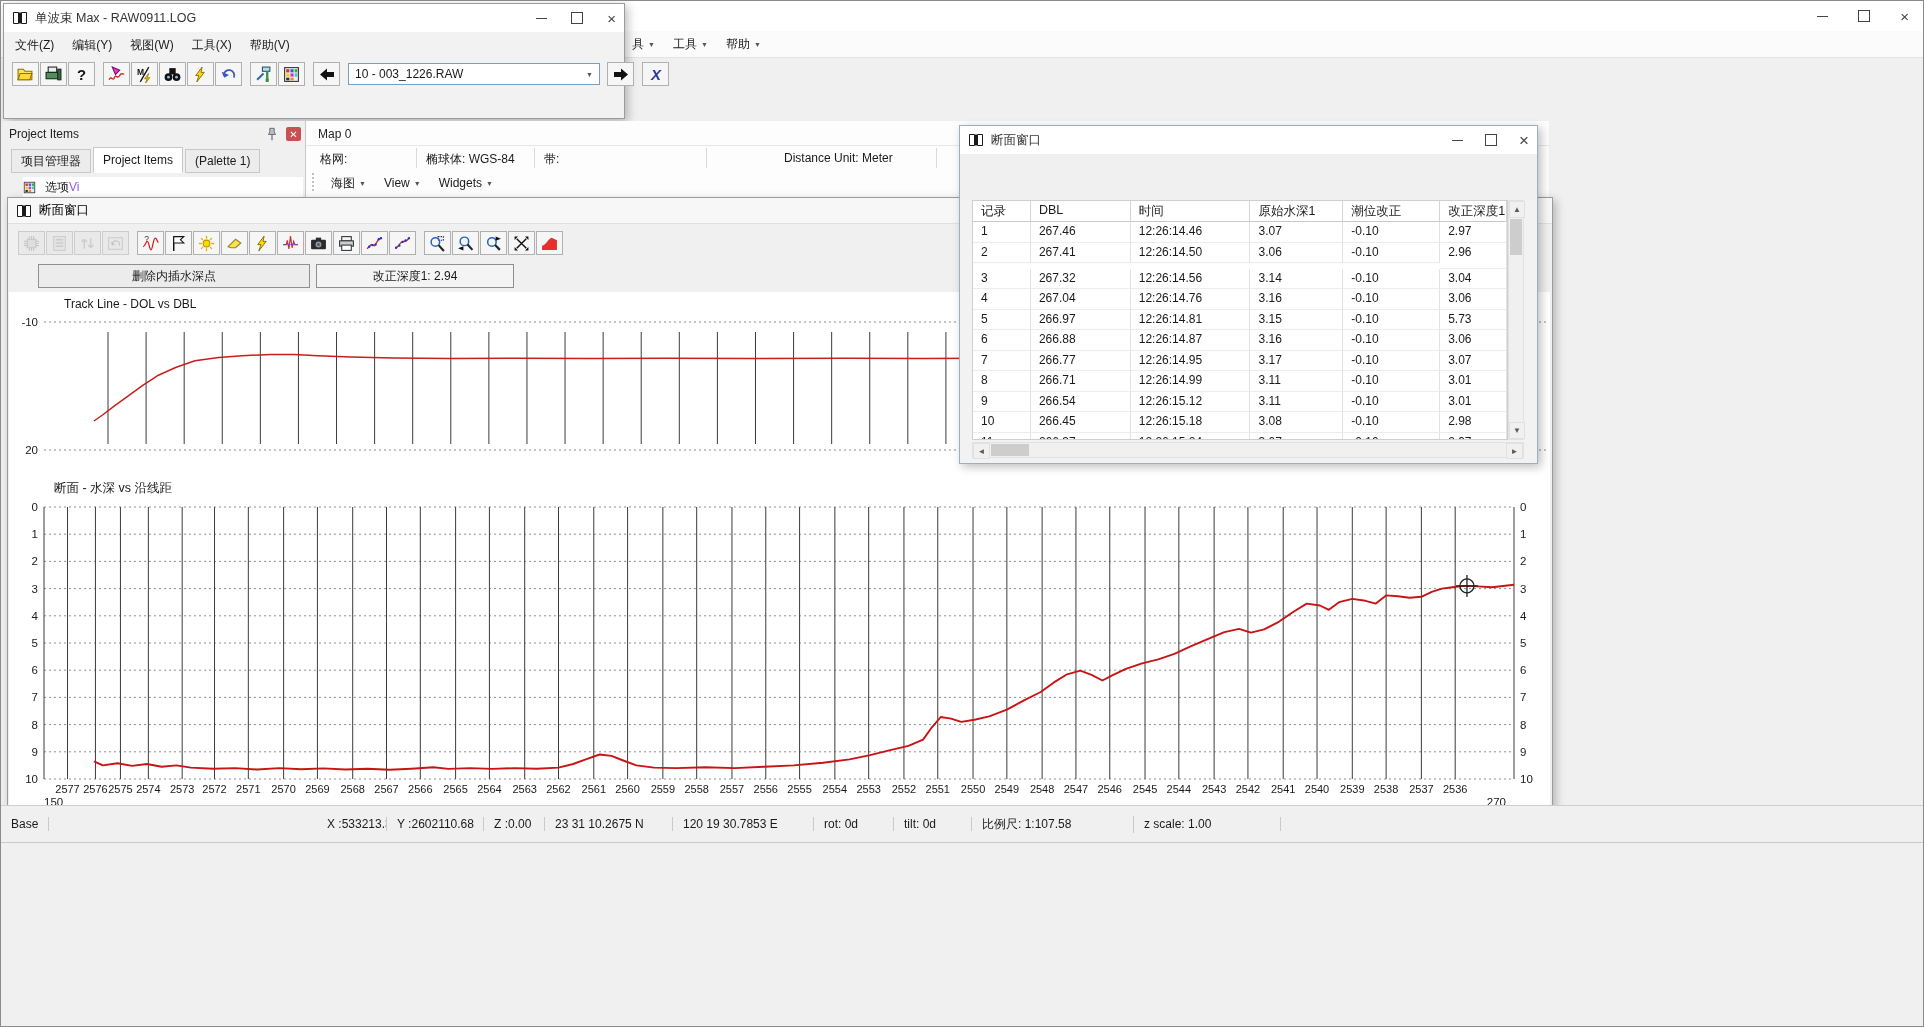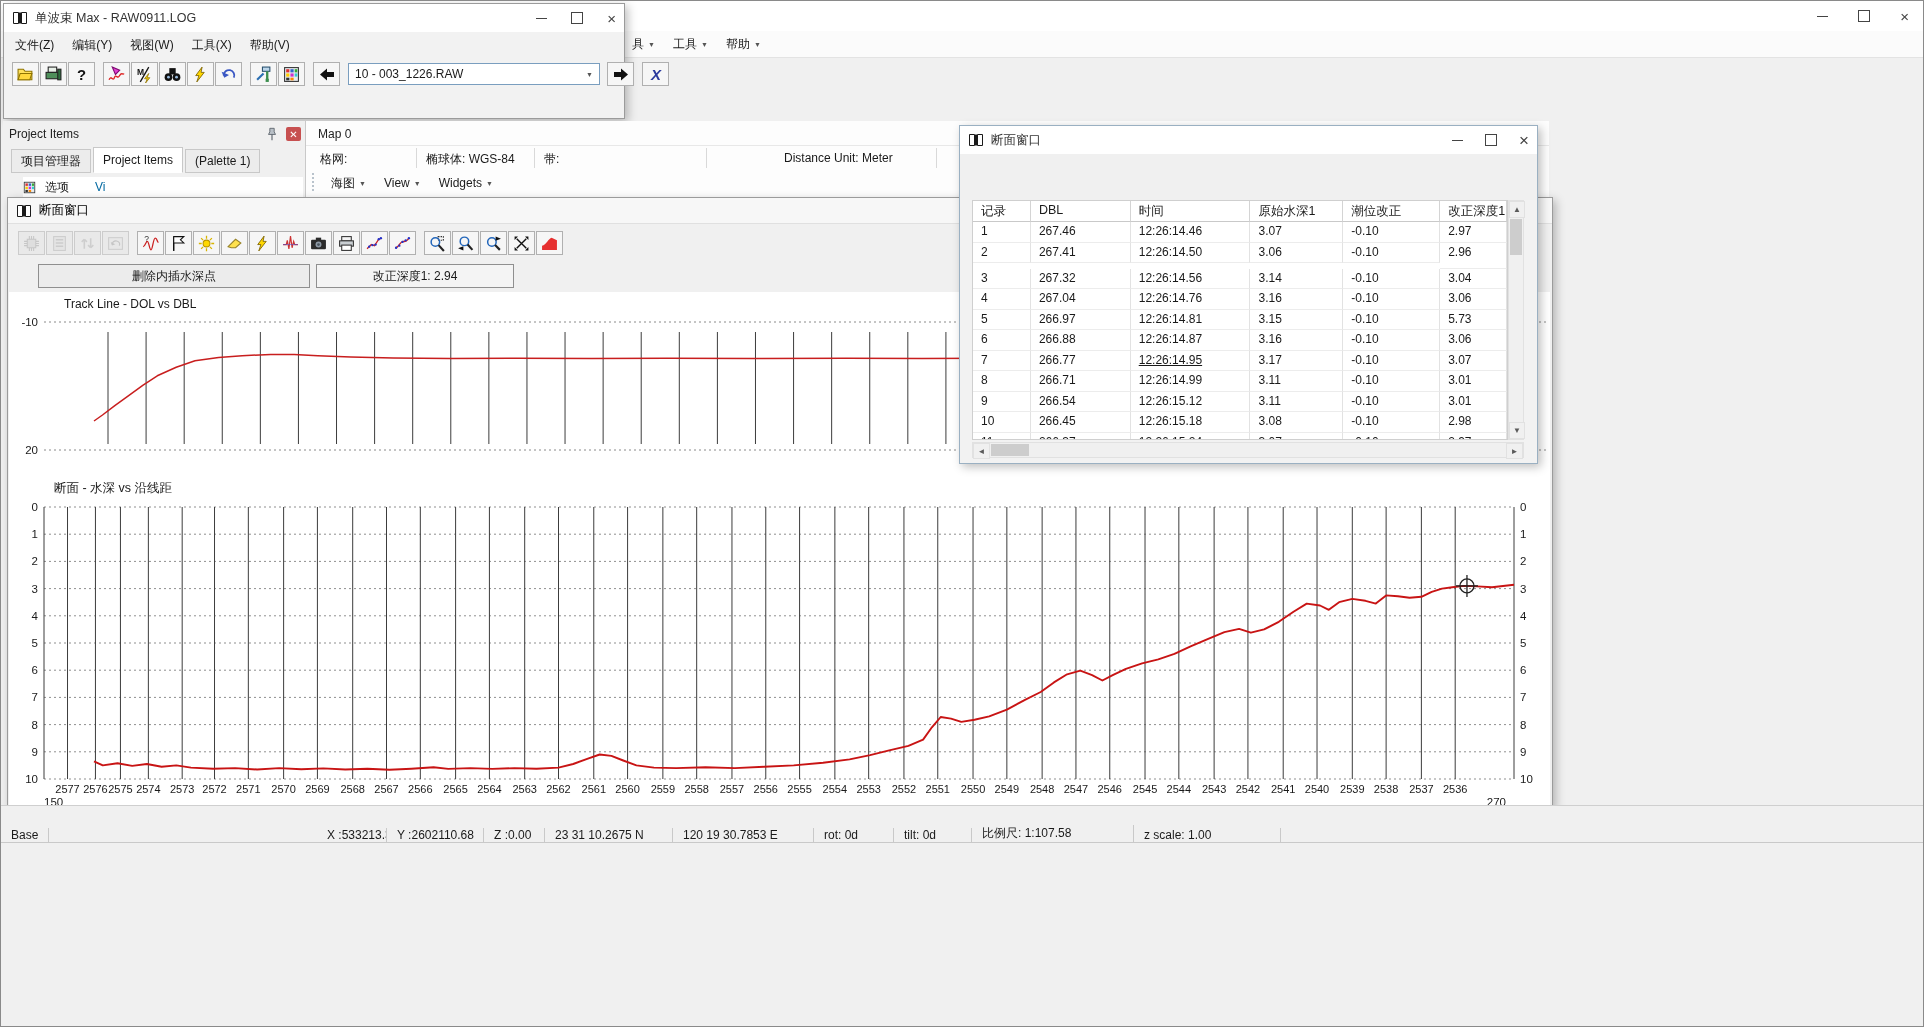--- a/index.html
+++ b/index.html
@@ -42,21 +42,21 @@
   
   .grid-table{background:#fff;border:1px solid #cfcfcf;overflow:hidden;box-sizing:border-box}
   .trow{display:flex}
   .tcell{padding:2px 8px 0 8px;box-sizing:border-box;border-right:1px solid #e2e2e2;border-bottom:1px solid #ececec;overflow:hidden;white-space:nowrap}
   .thead .tcell{border-bottom:1px solid #c9c9c9;border-right:1px solid #d4d4d4;font-size:12.5px}
   
   .sb{background:#f0f0f0;position:absolute;box-sizing:border-box}
   .sb-btn{position:absolute;background:#f0f0f0;color:#5a5a5a;font-size:8px;display:flex;align-items:center;justify-content:center;border:1px solid #e1e1e1}
   .sb-thumb{position:absolute;background:#cdcdcd}
   
-  .statusbar{left:0;top:804px;width:1924px;height:36px;background:#f0f0f0;border-top:1px solid #cfcfcf;border-bottom:1px solid #c9c9c9;display:flex;align-items:flex-end}
+  .statusbar{left:0;top:804px;width:1924px;height:36px;background:#f0f0f0;border-top:1px solid #cfcfcf;border-bottom:1px solid #c9c9c9;display:flex;align-items:center}
   .status-seg{border-right:1px solid #c9c9c9;display:flex;align-items:center;padding-left:10px;box-sizing:border-box;white-space:nowrap;overflow:hidden}
   svg text{font-family:"Liberation Sans","DejaVu Sans",sans-serif}
 </style>
 </head>
 <body>
 
 <div class="screen">
 
   <div class="abs main-titlebar"></div>
   <div class="abs wctls" style="right:14px;top:4px;height:22px">
@@ -242,21 +242,21 @@
             <rect x="7" y="3" width="3" height="3" fill="#36c"></rect>
             <rect x="11" y="3" width="2.5" height="3" fill="#3a3"></rect>
             <rect x="3" y="7" width="3" height="3" fill="#fc0"></rect>
             <rect x="7" y="7" width="3" height="3" fill="#c3c"></rect>
             <rect x="11" y="7" width="2.5" height="3" fill="#3cc"></rect>
             <rect x="3" y="11" width="3" height="2.5" fill="#333"></rect>
             <rect x="7" y="11" width="3" height="2.5" fill="#f80"></rect>
           </svg>
         </span>
       <span style="margin-left:6px">选项</span>
-      <span style="margin-left:26px;color:#0369a1">Vi</span>
+      <span style="color:#8b5cf6">Vi</span>
     </div>
   </div>
 
   <div class="abs" style="left:305px;top:120px;width:1243px;height:78px;background:#fdfdfd">
     <div class="abs panel-hdr" style="left:12px;top:6px">Map 0</div>
     <div class="abs" style="left:0;top:24px;right:0;height:24px;border-top:1px solid #e8e8e8">
       <span class="abs" style="left:14px;top:5px">格网:</span>
       <span class="abs sep-v" style="left:110px;top:2px;height:20px"></span>
       <span class="abs" style="left:120px;top:5px">椭球体: WGS-84</span>
       <span class="abs sep-v" style="left:228px;top:2px;height:20px"></span>
@@ -688,21 +688,21 @@
           <div class="tcell" style="width: 58px; height: 20.5px;">6</div>
           <div class="tcell" style="width: 100px; height: 20.5px;">266.88</div>
           <div class="tcell" style="width: 120px; height: 20.5px;">12:26:14.87</div>
           <div class="tcell" style="width: 93px; height: 20.5px;">3.16</div>
           <div class="tcell" style="width: 97px; height: 20.5px;">-0.10</div>
           <div class="tcell" style="width: 67px; height: 20.5px;">3.06</div>
         </div>
         <div class="trow">
           <div class="tcell" style="width: 58px; height: 20.5px;">7</div>
           <div class="tcell" style="width: 100px; height: 20.5px;">266.77</div>
-          <div class="tcell" style="width: 120px; height: 20.5px; text-decoration: underline;">12:26:14.95</div>
+          <div class="tcell" style="width: 120px; height: 20.5px;">12:26:14.95</div>
           <div class="tcell" style="width: 93px; height: 20.5px;">3.17</div>
           <div class="tcell" style="width: 97px; height: 20.5px;">-0.10</div>
           <div class="tcell" style="width: 67px; height: 20.5px;">3.07</div>
         </div>
         <div class="trow">
           <div class="tcell" style="width: 58px; height: 20.5px;">8</div>
           <div class="tcell" style="width: 100px; height: 20.5px;">266.71</div>
           <div class="tcell" style="width: 120px; height: 20.5px;">12:26:14.99</div>
           <div class="tcell" style="width: 93px; height: 20.5px;">3.11</div>
           <div class="tcell" style="width: 97px; height: 20.5px;">-0.10</div>

